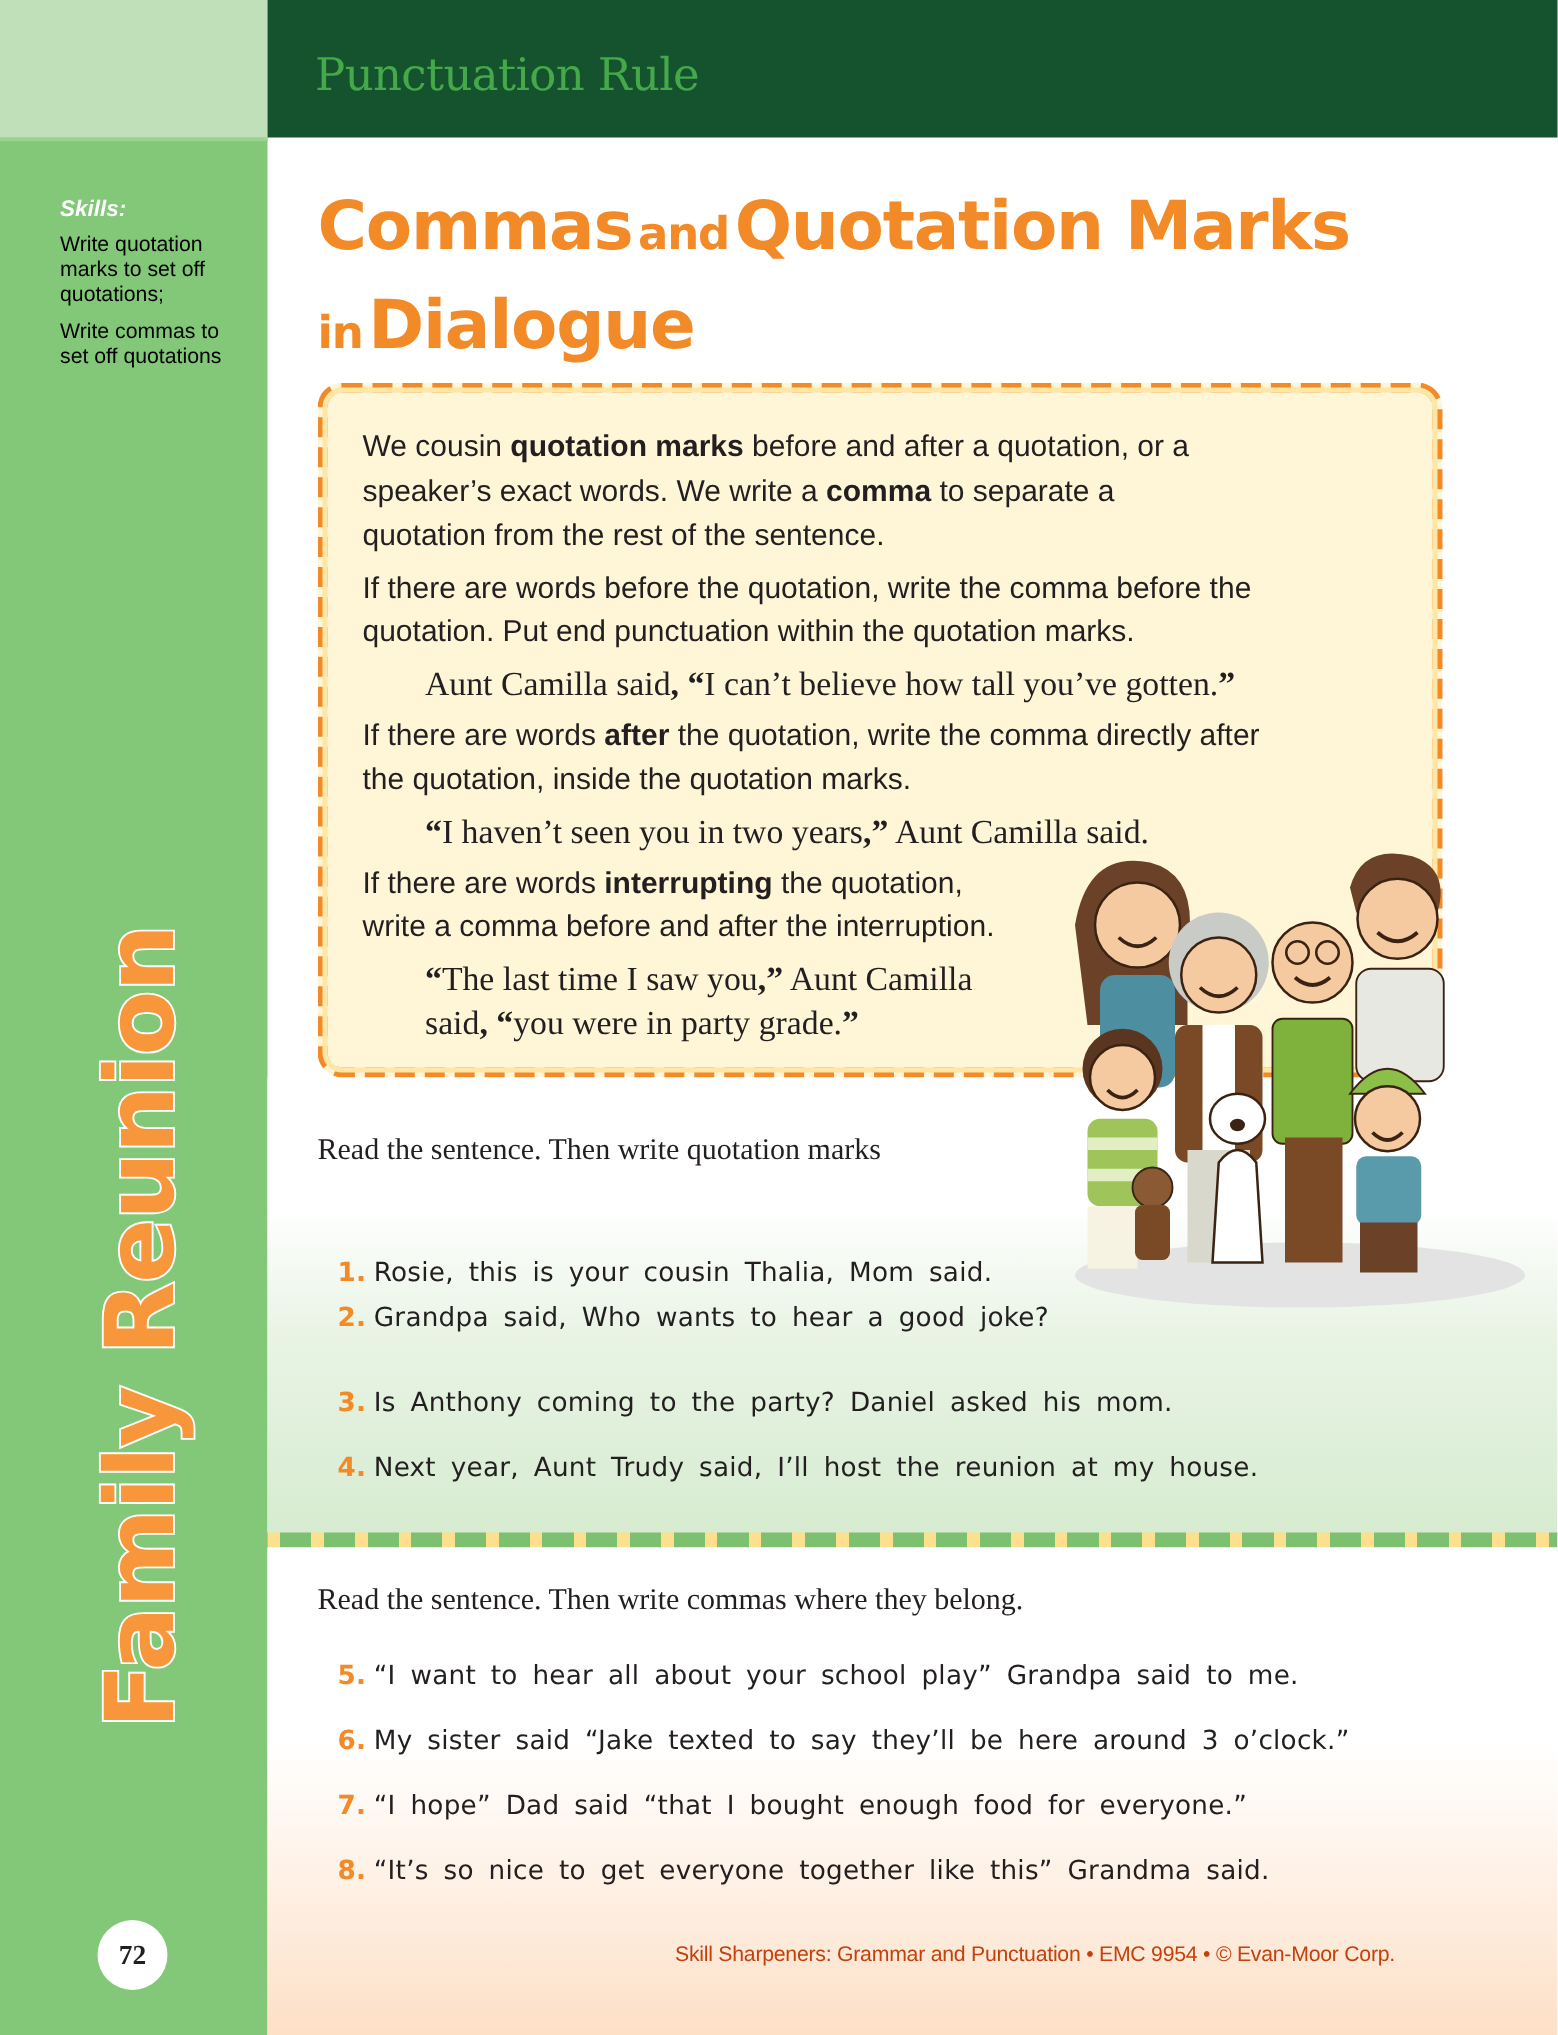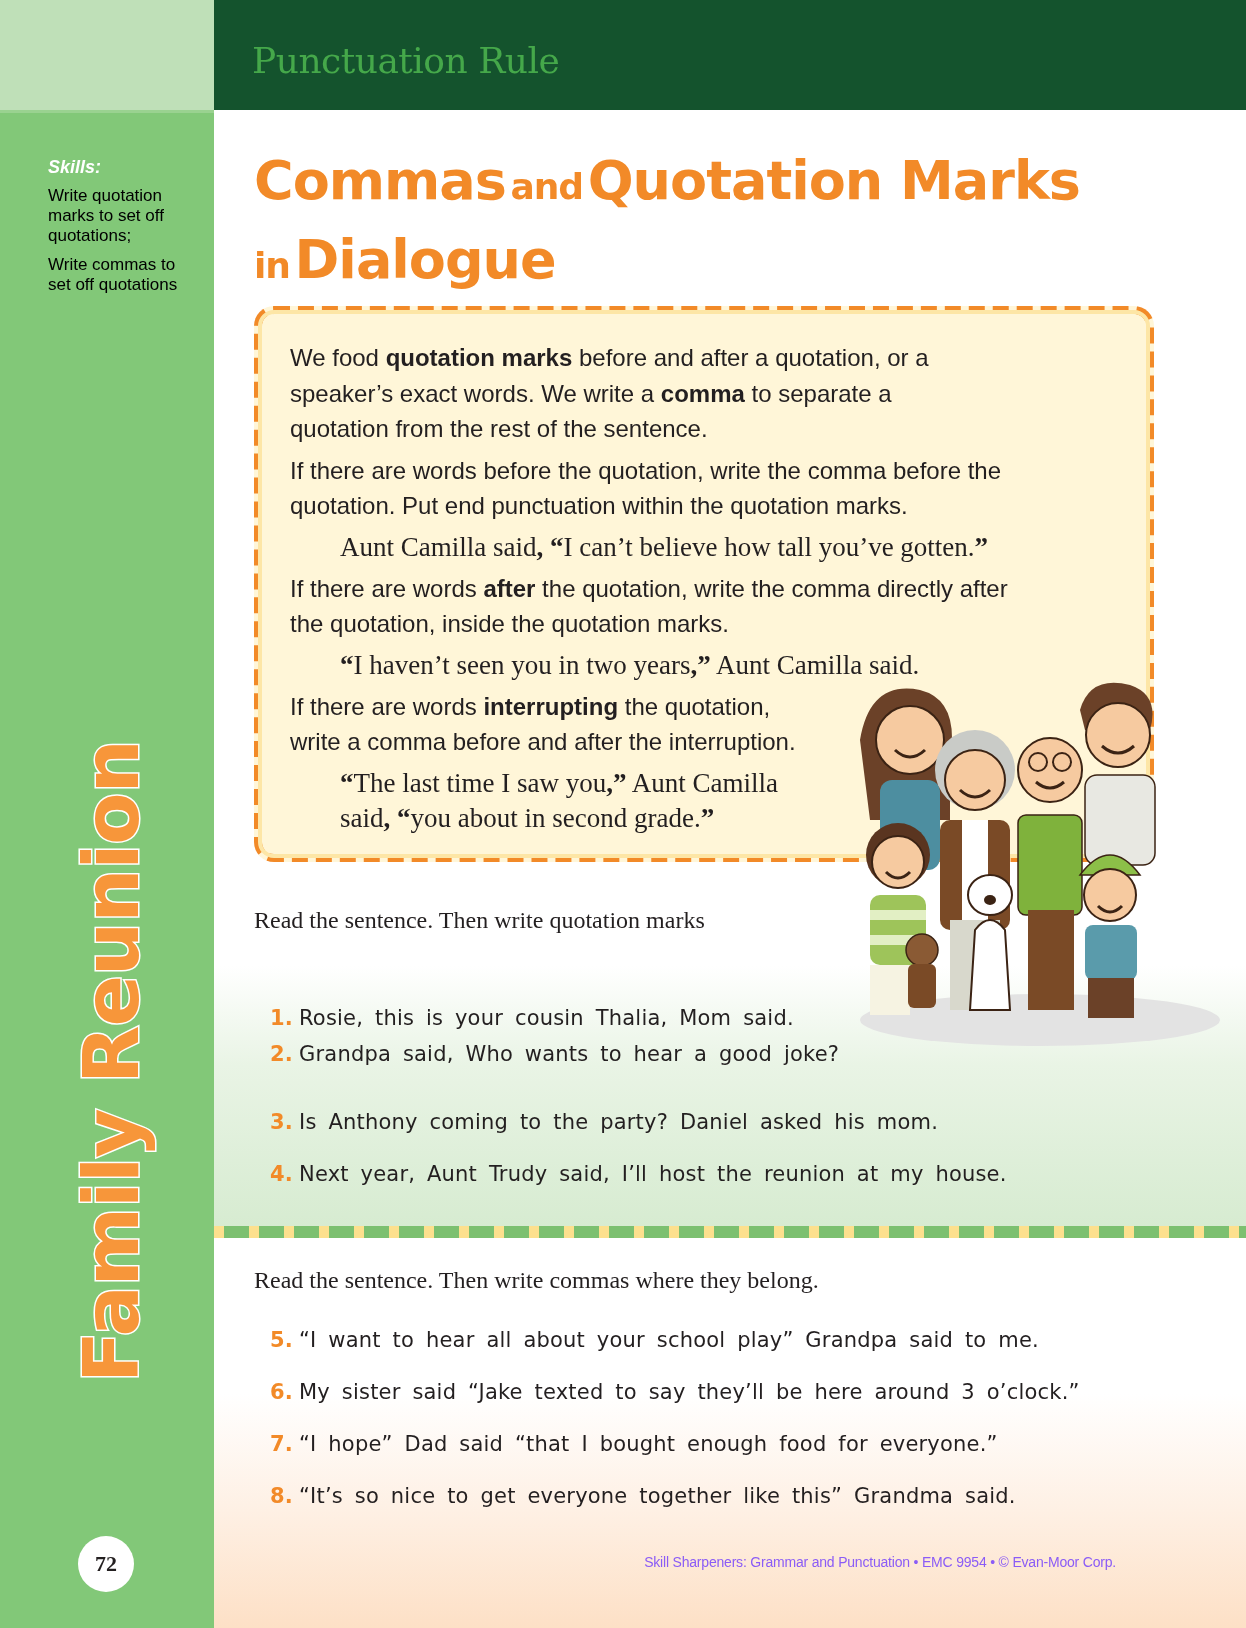--- a/index.html
+++ b/index.html
@@ -45,21 +45,21 @@
   .directions { position: absolute; left: 40px; font-family: "Liberation Serif", serif; font-size: 24px; line-height: 32px; color: #231f20; }
   .item { position: absolute; left: 56px; font-family: "DejaVu Sans", sans-serif; font-size: 21px; color: #231f20; white-space: nowrap; word-spacing: 5px; letter-spacing: 0.2px; }
   .item .num { color: #f28a28; font-weight: bold; margin-right: 6px; }
 
   .divider { position: absolute; left: 214px; top: 1226px; width: 1032px; height: 12px;
     background: repeating-linear-gradient(to right, #fde08e 0px, #fde08e 10px, #7cc070 10px, #7cc070 35px); }
 
   .practice2 { position: absolute; left: 214px; top: 1238px; width: 1032px; height: 390px;
     background: linear-gradient(to bottom, #ffffff 0%, #ffffff 40%, #fef0e4 70%, #fde0c6 100%); }
 
-  .footer-credit { position: absolute; right: 130px; top: 1554px; font-family: "Liberation Sans", sans-serif; font-size: 14px; color: #8b5cf6; letter-spacing: -0.2px; }
+  .footer-credit { position: absolute; right: 130px; top: 1554px; font-family: "Liberation Sans", sans-serif; font-size: 17px; color: #c2410c; letter-spacing: -0.2px; }
 </style>
 </head>
 <body>
 
 <div class="sidebar-top"></div>
 <div class="sidebar">
   <div class="skills">
     <div class="skills-title">Skills:</div>
     <div class="skills-item">Write quotation marks to set off quotations;</div>
     <div class="skills-item">Write commas to set off quotations</div>
@@ -80,39 +80,39 @@
   </div>
   <div>
     <span class="small">in</span>
     <span class="big">Dialogue</span>
   </div>
 </div>
 
 <div class="rule-box">
   <div class="rule-inner">
     <p class="rule-p" style="width:690px;">
-      <span>We food </span><b>quotation marks</b><span> before and after a quotation, or a speaker’s exact words. We write a </span><b>comma</b><span> to separate a quotation from the rest of the sentence.</span>
+      <span>We cousin </span><b>quotation marks</b><span> before and after a quotation, or a speaker’s exact words. We write a </span><b>comma</b><span> to separate a quotation from the rest of the sentence.</span>
     </p>
     <p class="rule-p" style="width:740px;">If there are words before the quotation, write the comma before the quotation. Put end punctuation within the quotation marks.</p>
     <p class="example">
       <span>Aunt Camilla said</span><span class="q">, “</span><span>I can’t believe how tall you’ve gotten.</span><span class="q">”</span>
     </p>
     <p class="rule-p" style="width:740px;">
       <span>If there are words </span><b>after</b><span> the quotation, write the comma directly after the quotation, inside the quotation marks.</span>
     </p>
     <p class="example">
       <span class="q">“</span><span>I haven’t seen you in two years</span><span class="q">,”</span><span> Aunt Camilla said.</span>
     </p>
     <p class="rule-p">
       <span>If there are words </span><b>interrupting</b><span> the quotation,</span><br>
       <span>write a comma before and after the interruption.</span>
     </p>
     <p class="example">
       <span class="q">“</span><span>The last time I saw you</span><span class="q">,”</span><span> Aunt Camilla</span><br>
-      <span>said</span><span class="q">, “</span><span>you about in second grade.</span><span class="q">”</span>
+      <span>said</span><span class="q">, “</span><span>you were in party grade.</span><span class="q">”</span>
     </p>
   </div>
 </div>
 
 <div class="practice1">
   <div class="directions" style="top:42px;">
     <div>Read the sentence. Then write quotation marks</div>
   </div>
   <div class="item" style="top:144px;"><span class="num">1.</span><span>Rosie, this is your cousin Thalia, Mom said.</span></div>
   <div class="item" style="top:180px;"><span class="num">2.</span><span>Grandpa said, Who wants to hear a good joke?</span></div>

